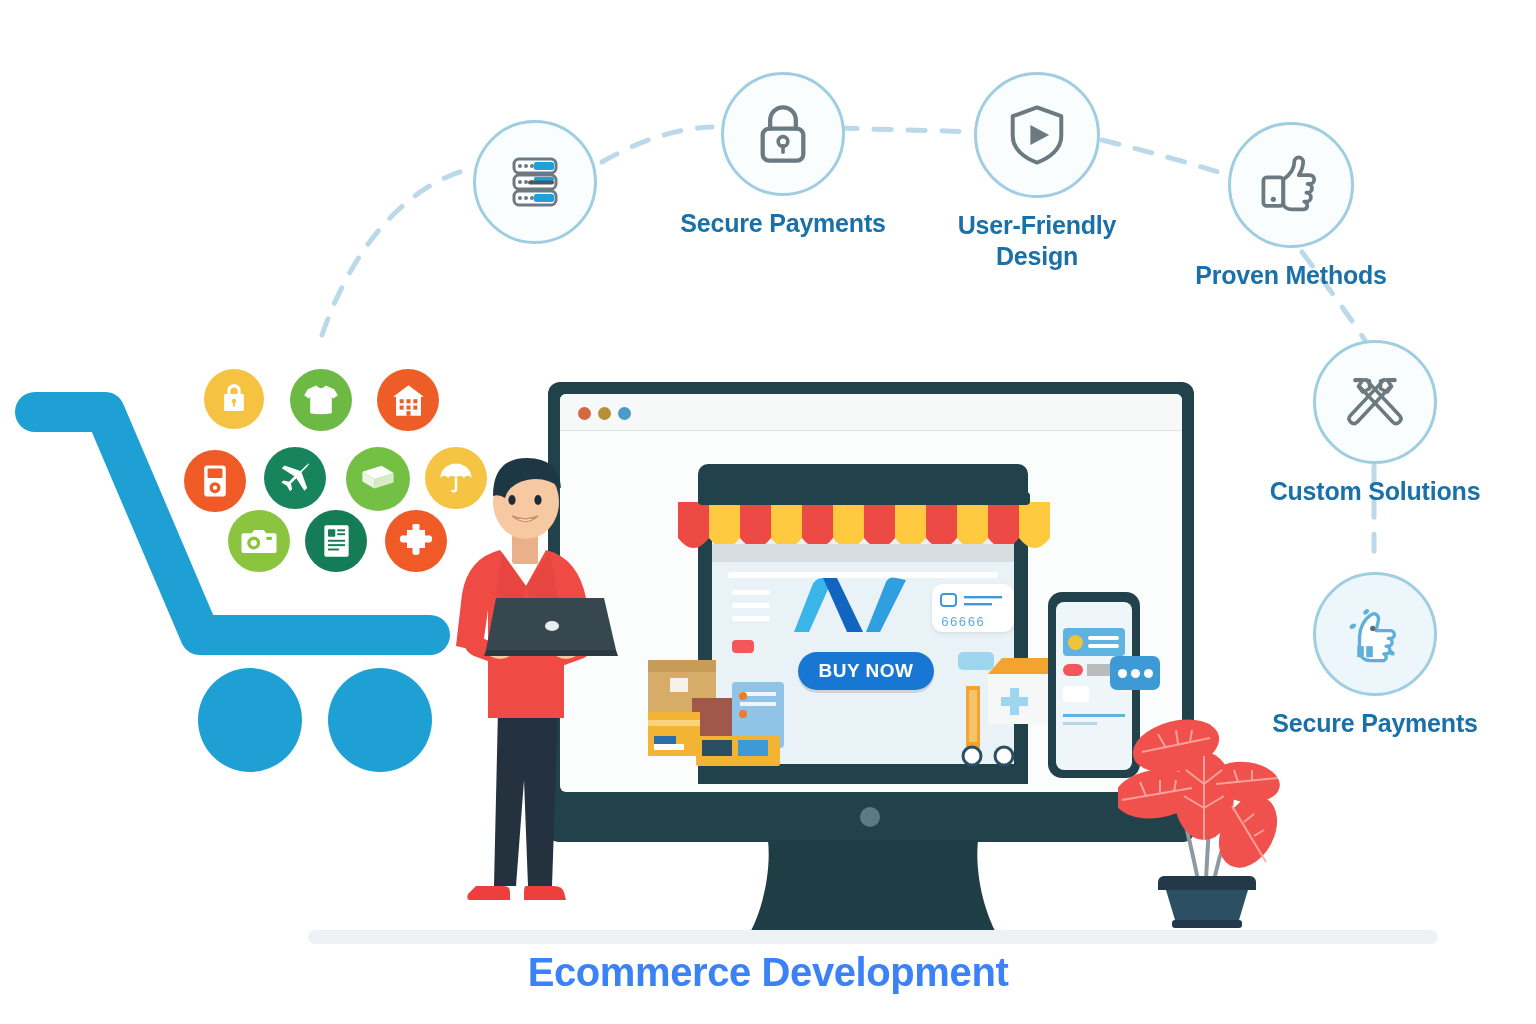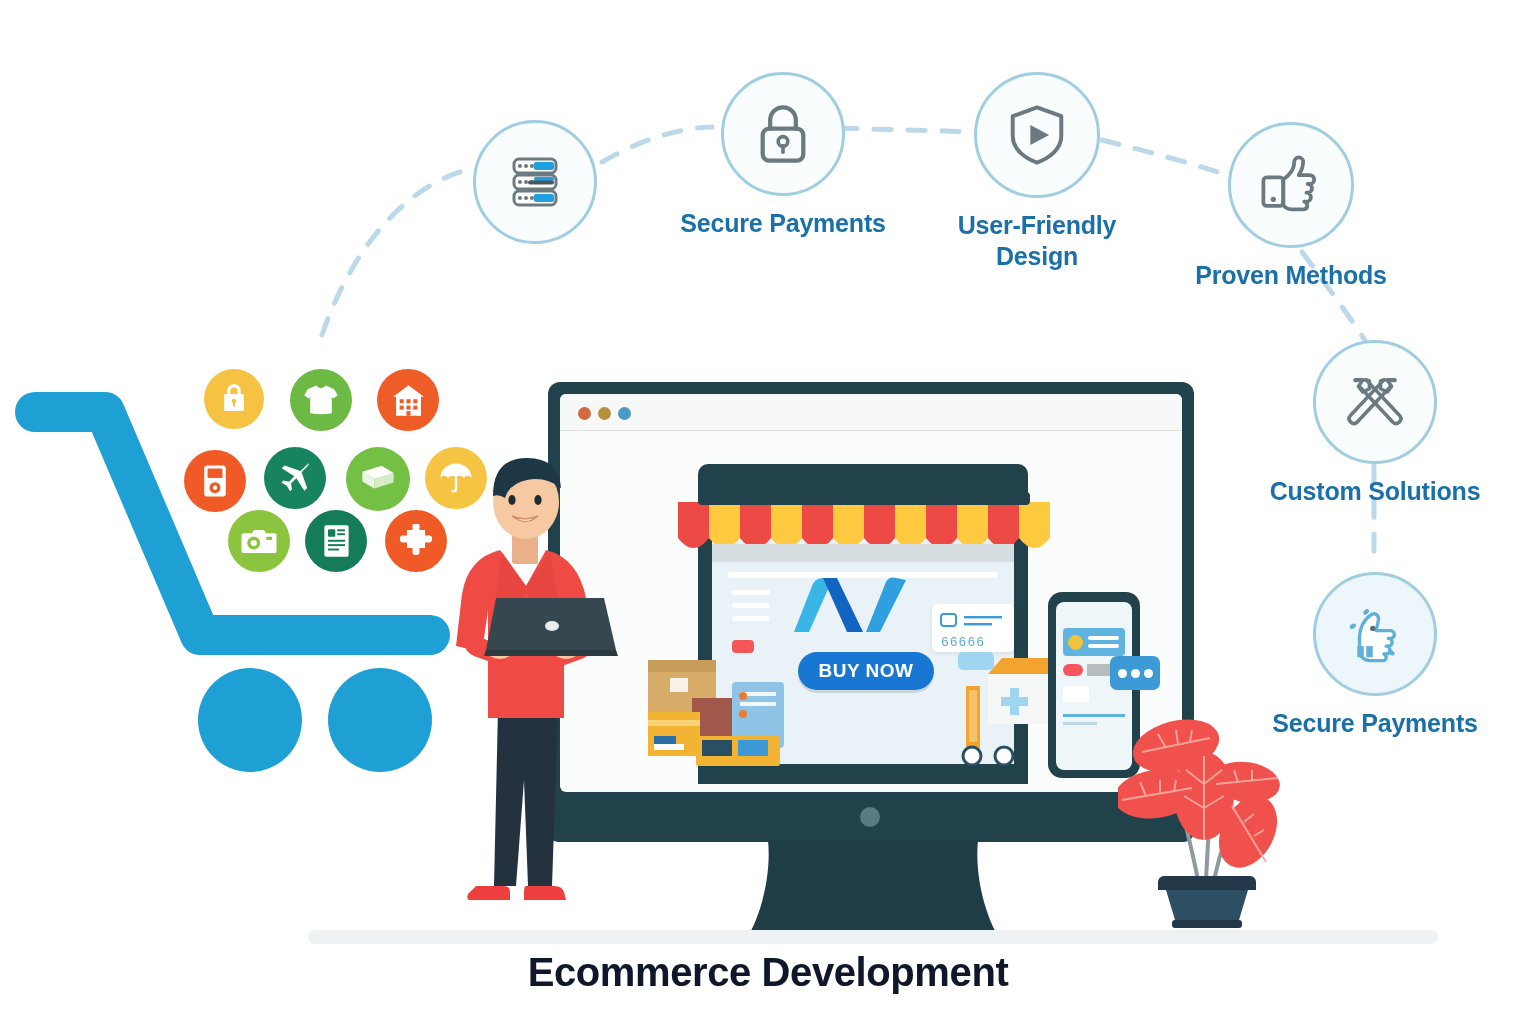--- a/index.html
+++ b/index.html
@@ -33,21 +33,21 @@
     white-space:pre-line;
     letter-spacing:-0.2px;
   }
 
   
   #title{
     position:absolute;
     left:0;right:0;
     top:950px;
     text-align:center;
-    color:#0f172a;
+    color:#3b82f6;
     font-size:40px;
     font-weight:700;
     letter-spacing:-0.4px;
   }
 
   
   .appicon{
     position:absolute;
     border-radius:50%;
     display:flex;align-items:center;justify-content:center;
@@ -221,21 +221,21 @@
           <path d="M4 56 L22 10 q3-8 11-8 l10 0 -24 54 z" fill="#3ab5e8"></path>
           <path d="M33 2 h14 l26 54 h-16 z" fill="#1164c0"></path>
           <path d="M76 56 L96 6 q3-6 10-4 l10 2 -26 52 z" fill="#2f9fe0"></path>
         </svg>
       </div>
 
       <div class="abs" style="left:238px;top:258px;width:136px;height:38px;background:#1877d2;border-radius:19px;display:flex;align-items:center;justify-content:center;box-shadow:0 3px 0 rgba(0,0,0,.12);">
         <span style="color:#fff;font-size:19px;font-weight:700;letter-spacing:.5px;">BUY NOW</span>
       </div>
 
-      <div class="abs" style="left:372px;top:190px;width:82px;height:48px;background:#fff;border-radius:5px;box-shadow:0 2px 4px rgba(0,0,0,.08);margin-top:20px;">
+      <div class="abs" style="left:372px;top:190px;width:82px;height:48px;background:#fff;border-radius:11px;box-shadow:0 2px 4px rgba(0,0,0,.08);">
         <svg width="82" height="55" viewBox="0 0 82 55">
           <rect x="9" y="10" width="15" height="12" rx="3" fill="none" stroke="#3d9ad6" stroke-width="2"></rect>
           <rect x="32" y="12" width="38" height="2.4" fill="#3d9ad6"></rect>
           <rect x="32" y="19" width="28" height="2.4" fill="#3d9ad6"></rect>
           <g fill="#3d9ad6" opacity=".85">
             <text x="9" y="42" font-family="Liberation Mono, monospace" font-size="13" letter-spacing="1">66666</text>
           </g>
         </svg>
       </div>
       <div class="abs" style="left:398px;top:258px;width:36px;height:18px;background:#9ed6ef;border-radius:5px;"></div>

